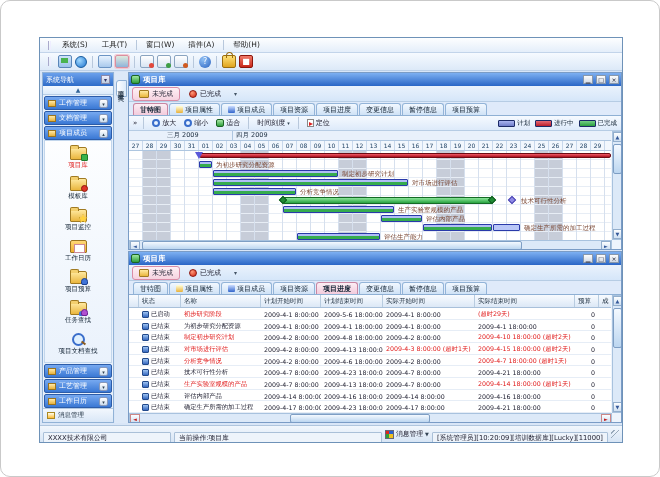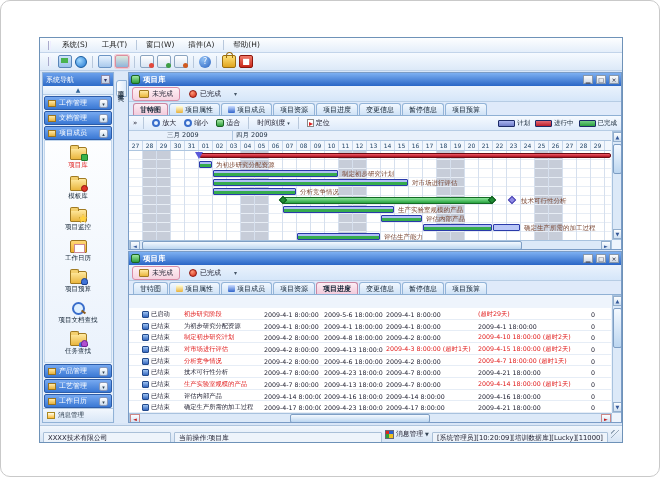--- a/index.html
+++ b/index.html
@@ -212,28 +212,28 @@
             <div class="bigicon cal"></div>
             <div class="cap">工作日历</div>
           </div>
           <div class="nav-item">
             <div class="bigicon ">
               <div class="badge b-person"></div>
             </div>
             <div class="cap">项目预算</div>
           </div>
           <div class="nav-item">
+            <div class="bigicon ">
+              <div class="badge b-people"></div>
+            </div>
+            <div class="cap">任务查找</div>
+          </div>
+          <div class="nav-item">
             <div class="bigicon mag"></div>
             <div class="cap">项目文档查找</div>
-          </div>
-          <div class="nav-item">
-            <div class="bigicon ">
-              <div class="badge b-people"></div>
-            </div>
-            <div class="cap">任务查找</div>
           </div>
         </div>
       <div id="nav-secs-bottom">
           <div class="sec">
             <div class="sic"></div>
             <div class="lbl">产品管理</div>
             <div class="dd">▾</div>
           </div>
           <div class="sec">
             <div class="sic"></div>
@@ -478,20 +478,31 @@
             <div class="tab">
               <div>变更信息</div>
             </div>
             <div class="tab">
               <div>暂停信息</div>
             </div>
             <div class="tab">
               <div>项目预算</div>
             </div>
           </div>
+        <div id="thead" class="abs">
+            <div class="hcell" style="width: 10px;"></div>
+            <div class="hcell" style="width: 42px;">状态</div>
+            <div class="hcell" style="width: 80px;">名称</div>
+            <div class="hcell" style="width: 60px;">计划开始时间</div>
+            <div class="hcell" style="width: 62px;">计划结束时间</div>
+            <div class="hcell" style="width: 92px;">实际开始时间</div>
+            <div class="hcell" style="width: 100px;">实际结束时间</div>
+            <div class="hcell" style="width: 24px;">预算</div>
+            <div class="hcell" style="width: 14px;">成</div>
+          </div>
         <div id="tbody" class="abs">
             <div class="trow">
               <div class="tcell" style="width: 10px;"></div>
               <div class="tcell" style="width: 42px;">
                 <div class="sicon"></div>
                 <div>已启动</div>
               </div>
               <div class="tcell red" style="width: 80px;">初步研究阶段</div>
               <div class="tcell" style="width: 60px;">2009-4-1 8:00:00</div>
               <div class="tcell" style="width: 62px;">2009-5-6 18:00:00</div>

